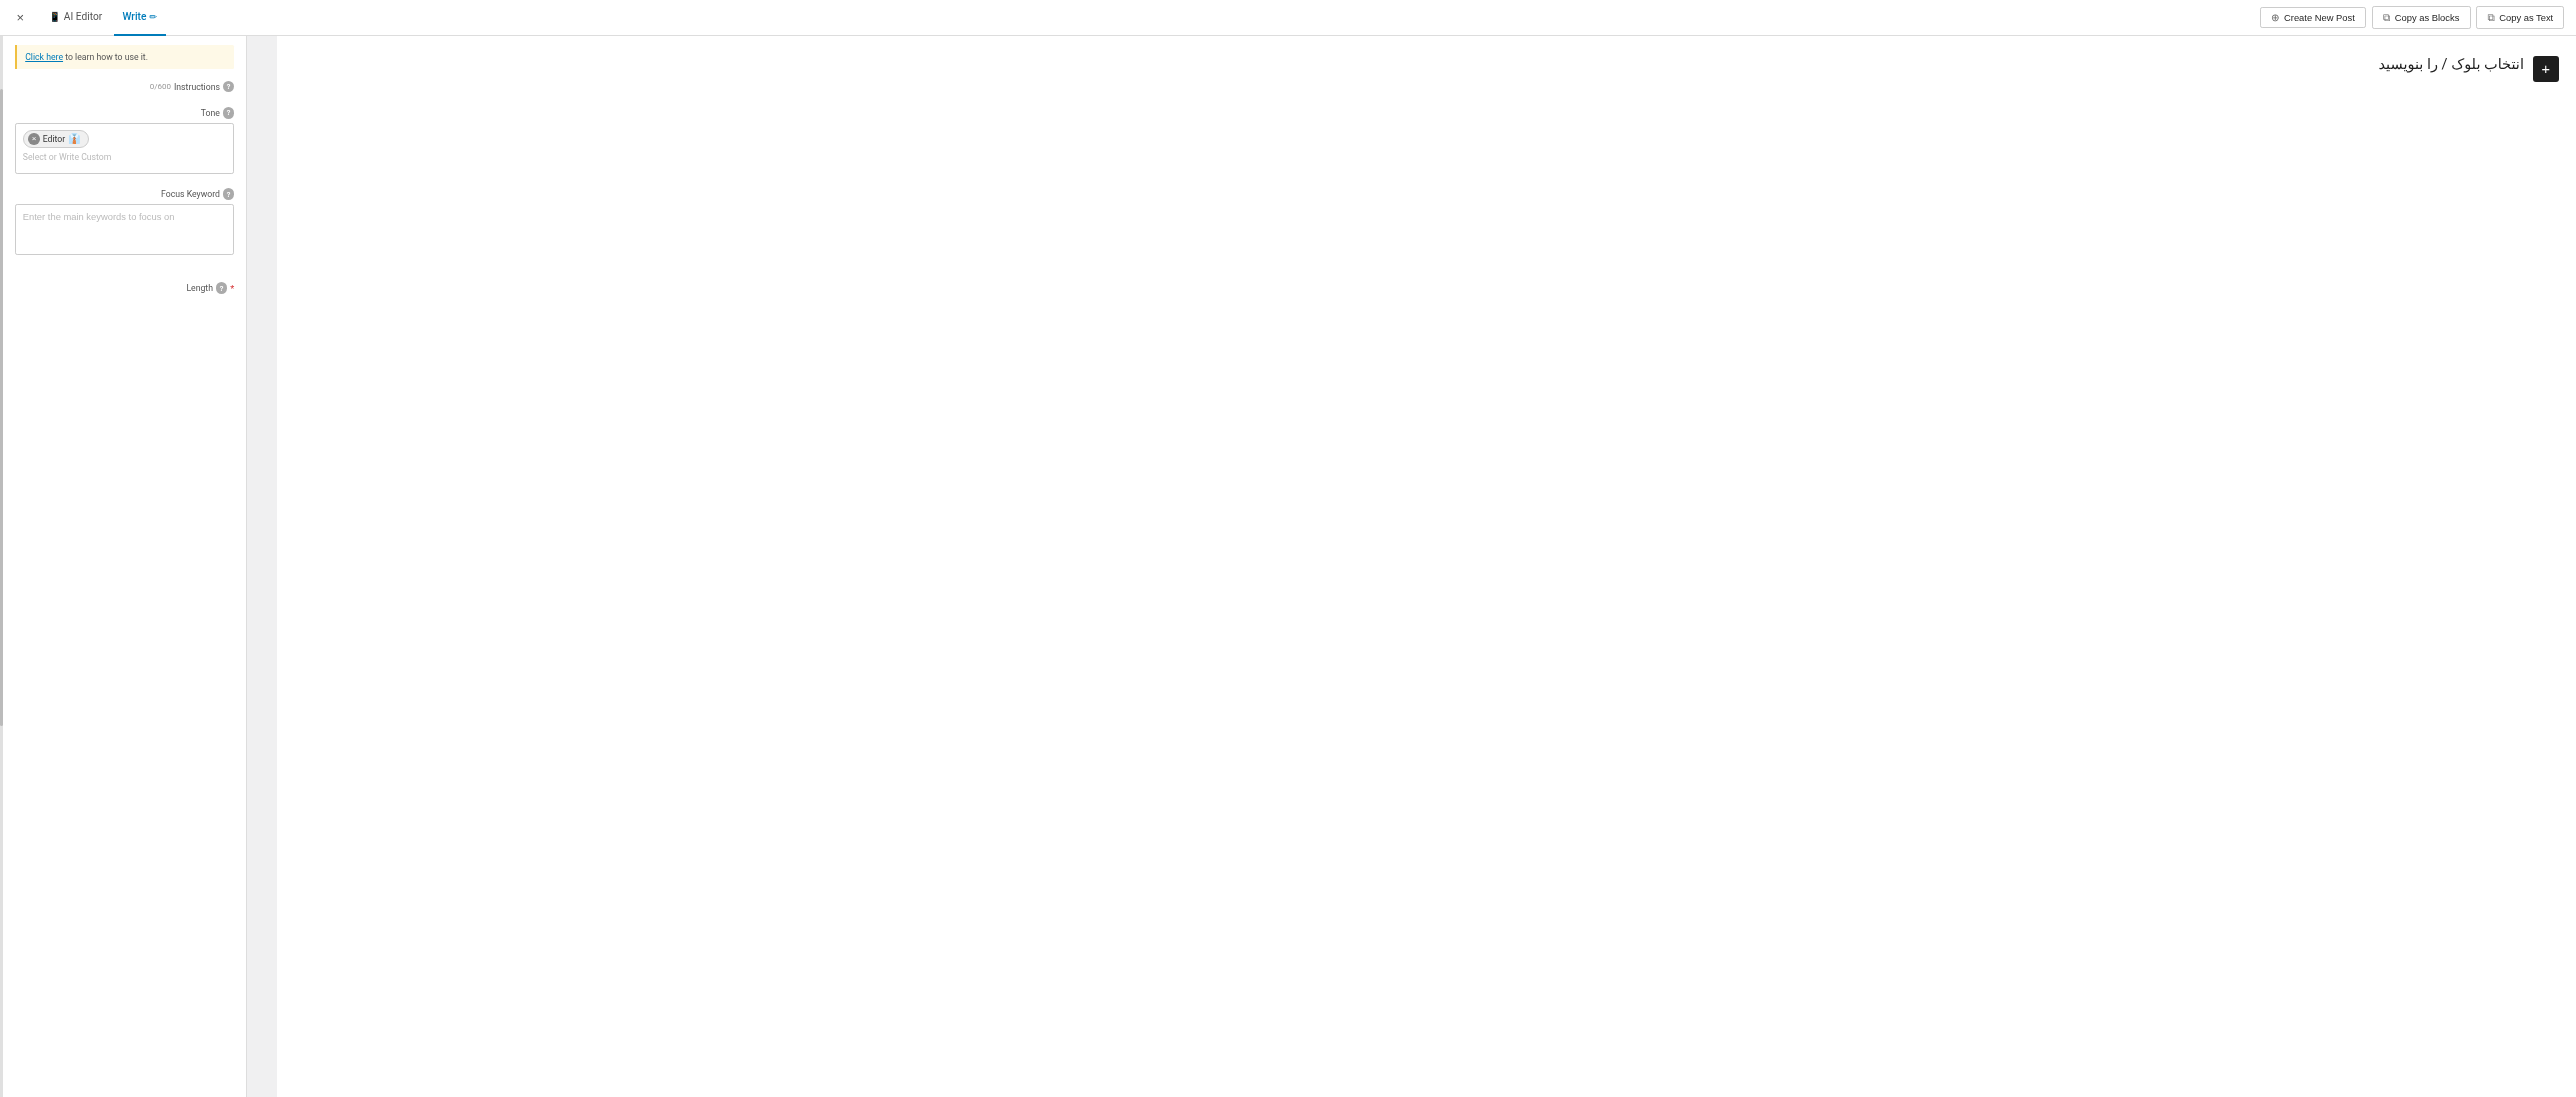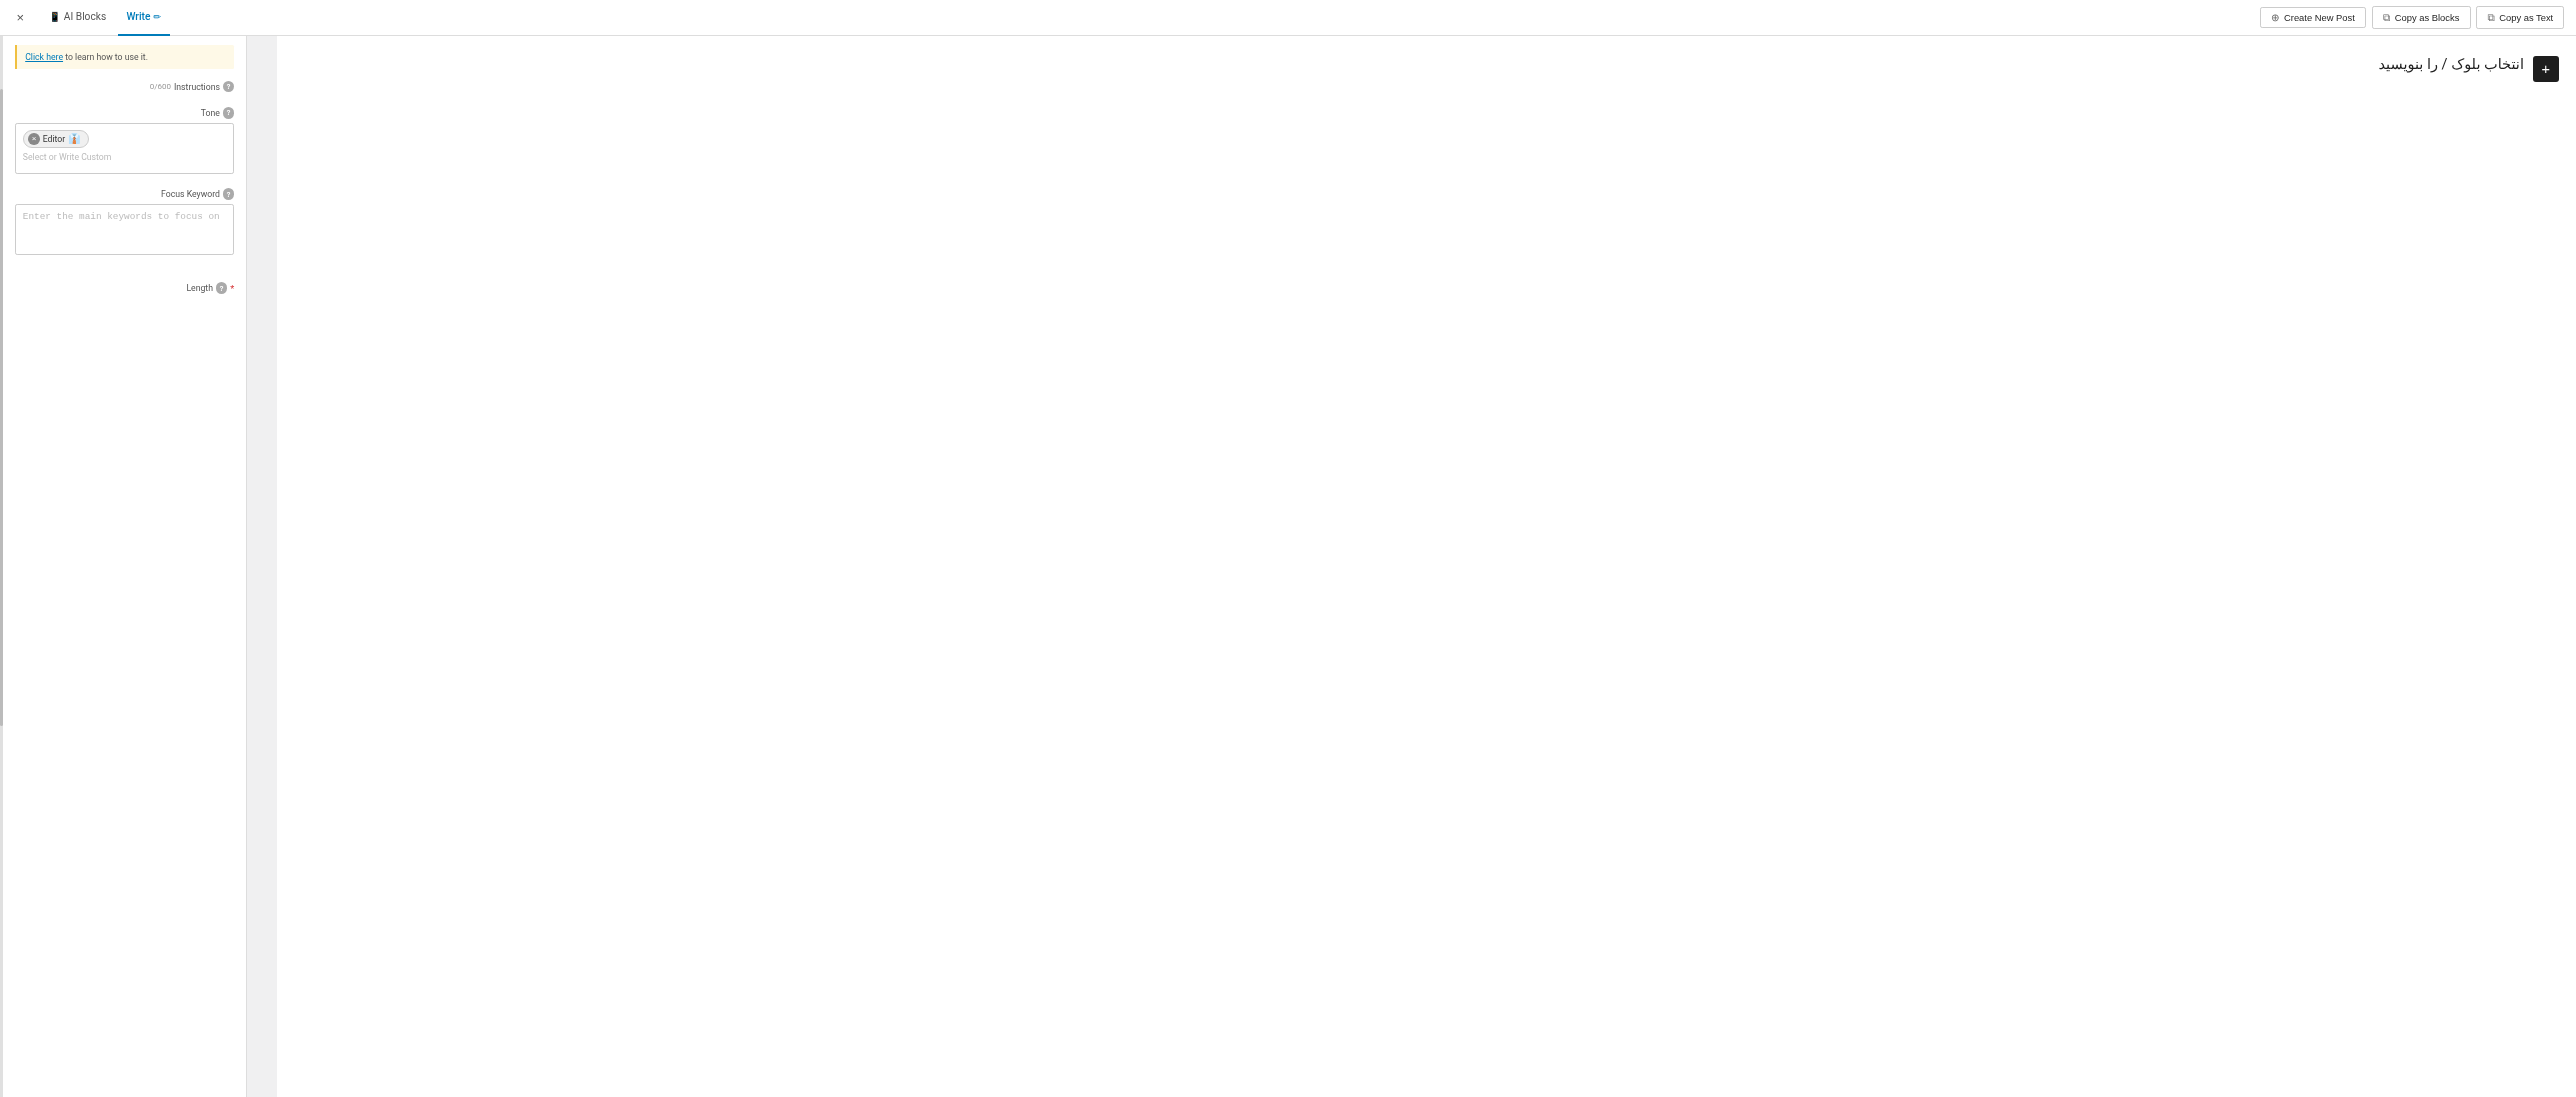--- a/index.html
+++ b/index.html
@@ -280,21 +280,21 @@
 
     
     .focus-keyword-input {
       width: 100%;
       border: 0.7px solid #ccc;
       border-radius: 2.2px;
       padding: 5.8px 7.3px;
       font-size: 9.4px;
       color: #999;
       outline: none;
-      font-family: Liberation Mono, monospace;
+      font-family: Liberation Sans, sans-serif;
       min-height: 51px;
       resize: none;
     }
 
     .focus-keyword-input::placeholder {
       color: #bbb;
     }
 
     
     .right-panel {
@@ -374,21 +374,21 @@
 <div class="app-wrapper">
 
   <div class="top-bar">
     <div class="top-bar-left">
       <button class="close-btn">
         <span>×</span>
       </button>
       <div class="tab-group">
         <div class="tab-item">
           <span class="tab-icon">📱</span>
-          <span>AI Blocks</span>
+          <span>AI Editor</span>
         </div>
         <div class="tab-item active">
           <span>Write</span>
           <span class="tab-icon">✏</span>
         </div>
       </div>
     </div>
     <div class="top-bar-right">
       <button class="action-btn">
         <span class="btn-icon">⊕</span>

